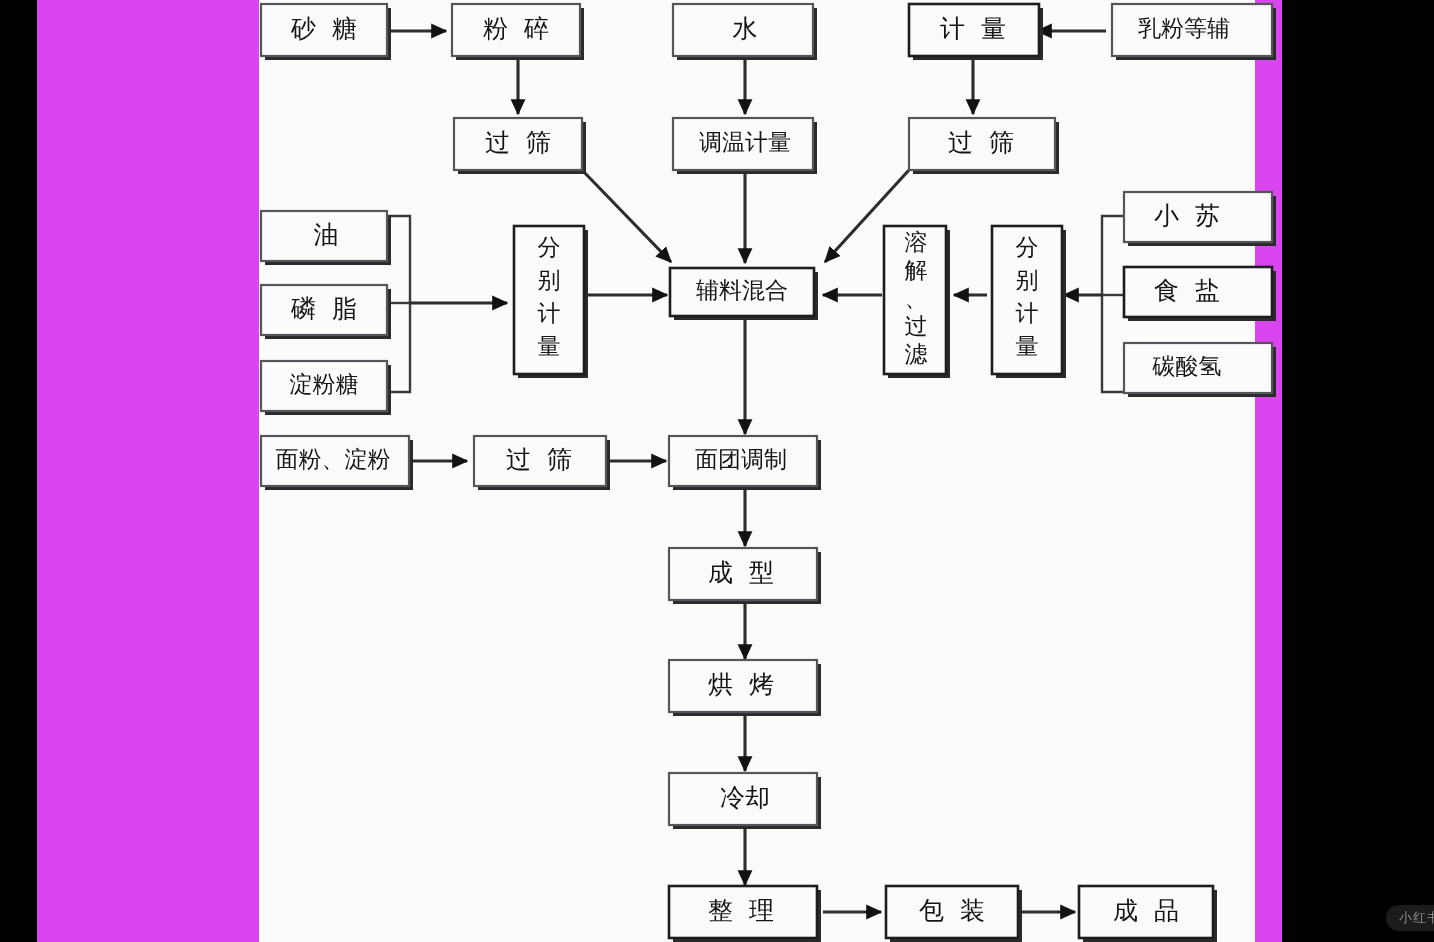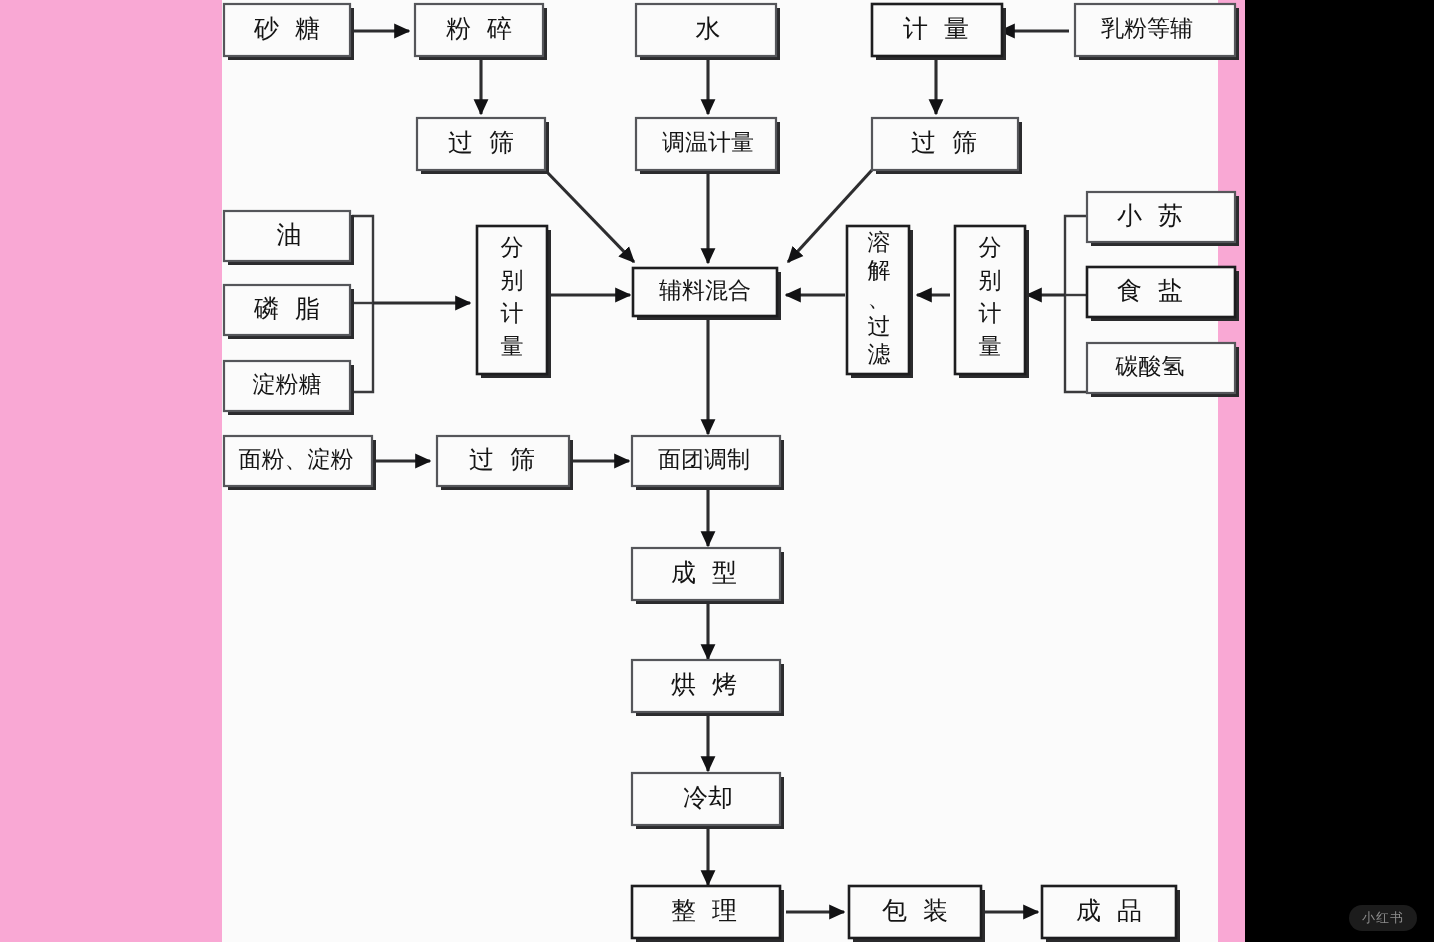--- a/index.html
+++ b/index.html
@@ -11,21 +11,22 @@
   body {
     width: 1434px;
     height: 942px;
     overflow: hidden;
     font-family: "Liberation Serif", "DejaVu Serif", serif;
   }
   #stage {
     position: relative;
     width: 1245px;
     height: 942px;
-    background: #f9a8d4;
+    background: #d946ef;
+    margin-left: 37px;
   }
   #canvas {
     position: absolute;
     left: 0;
     top: 0;
     width: 1434px;
     height: 942px;
     display: block;
   }
   .paper {

